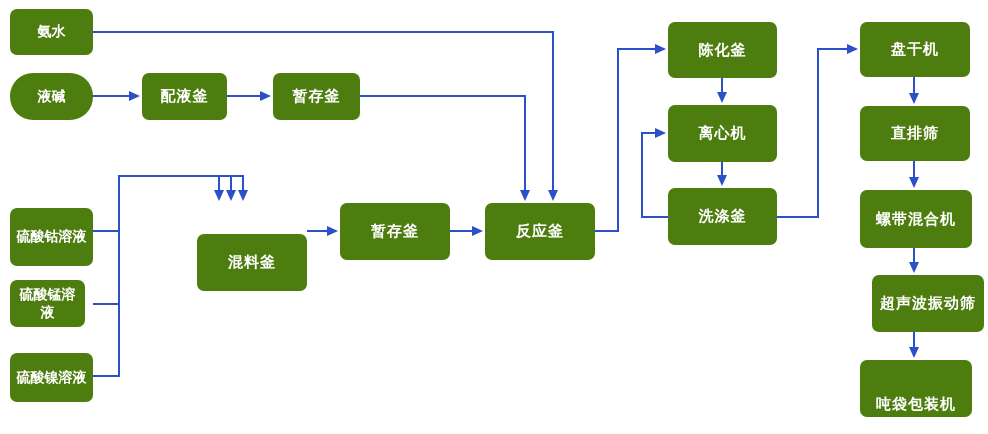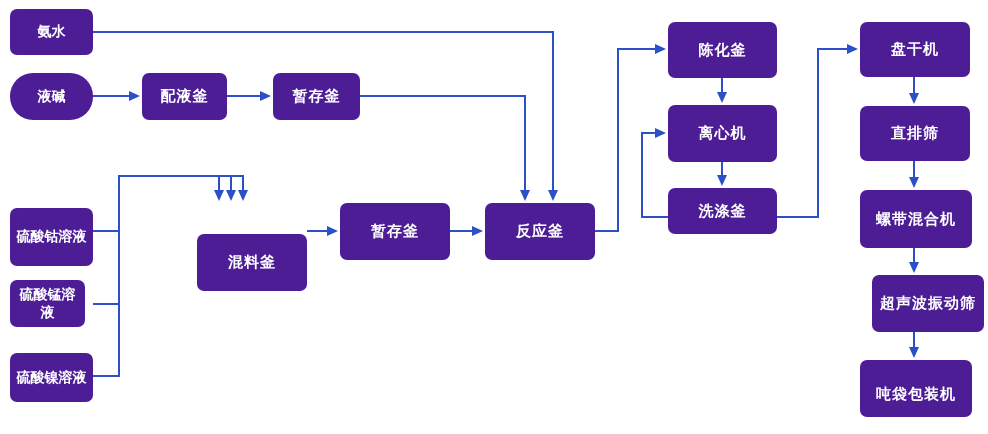--- a/index.html
+++ b/index.html
@@ -17,31 +17,31 @@
   }
   .edges-svg {
     position: absolute;
     left: 0; top: 0;
     width: 988px;
     height: 434px;
   }
   .node {
     position: absolute;
     box-sizing: border-box;
-    background: #4c1d95;
+    background: #4d7c0f;
     border-radius: 7px;
     color: #ffffff;
     display: flex;
     align-items: center;
     justify-content: center;
     text-align: center;
     font-weight: bold;
     font-size: 15px;
     line-height: 1.25;
-    padding: 13px 5px;
+    padding: 3px 5px;
     letter-spacing: 1px;
   }
   .node.small { font-size: 14px; letter-spacing: 0; }
   .edge {
     fill: none;
     stroke: #2b50c8;
     stroke-width: 2;
   }
 </style>
 </head>
@@ -105,21 +105,21 @@
       </div>
       <div class="node" style="left: 485px; top: 203px; width: 110px; height: 57px;">
         <span>反应釜</span>
       </div>
       <div class="node" style="left: 668px; top: 22px; width: 109px; height: 56px;">
         <span>陈化釜</span>
       </div>
       <div class="node" style="left: 668px; top: 105px; width: 109px; height: 57px; text-align: center;">
         <span>离心机</span>
       </div>
-      <div class="node" style="left: 668px; top: 188px; width: 109px; height: 46px; text-align: center;">
+      <div class="node" style="left: 668px; top: 188px; width: 109px; height: 57px; text-align: center;">
         <span>洗涤釜</span>
       </div>
       <div class="node" style="left: 860px; top: 22px; width: 110px; height: 55px;">
         <span>盘干机</span>
       </div>
       <div class="node" style="left: 860px; top: 106px; width: 110px; height: 55px;">
         <span>直排筛</span>
       </div>
       <div class="node" style="left: 860px; top: 190px; width: 112px; height: 58px;">
         <span>螺带混合机</span>

